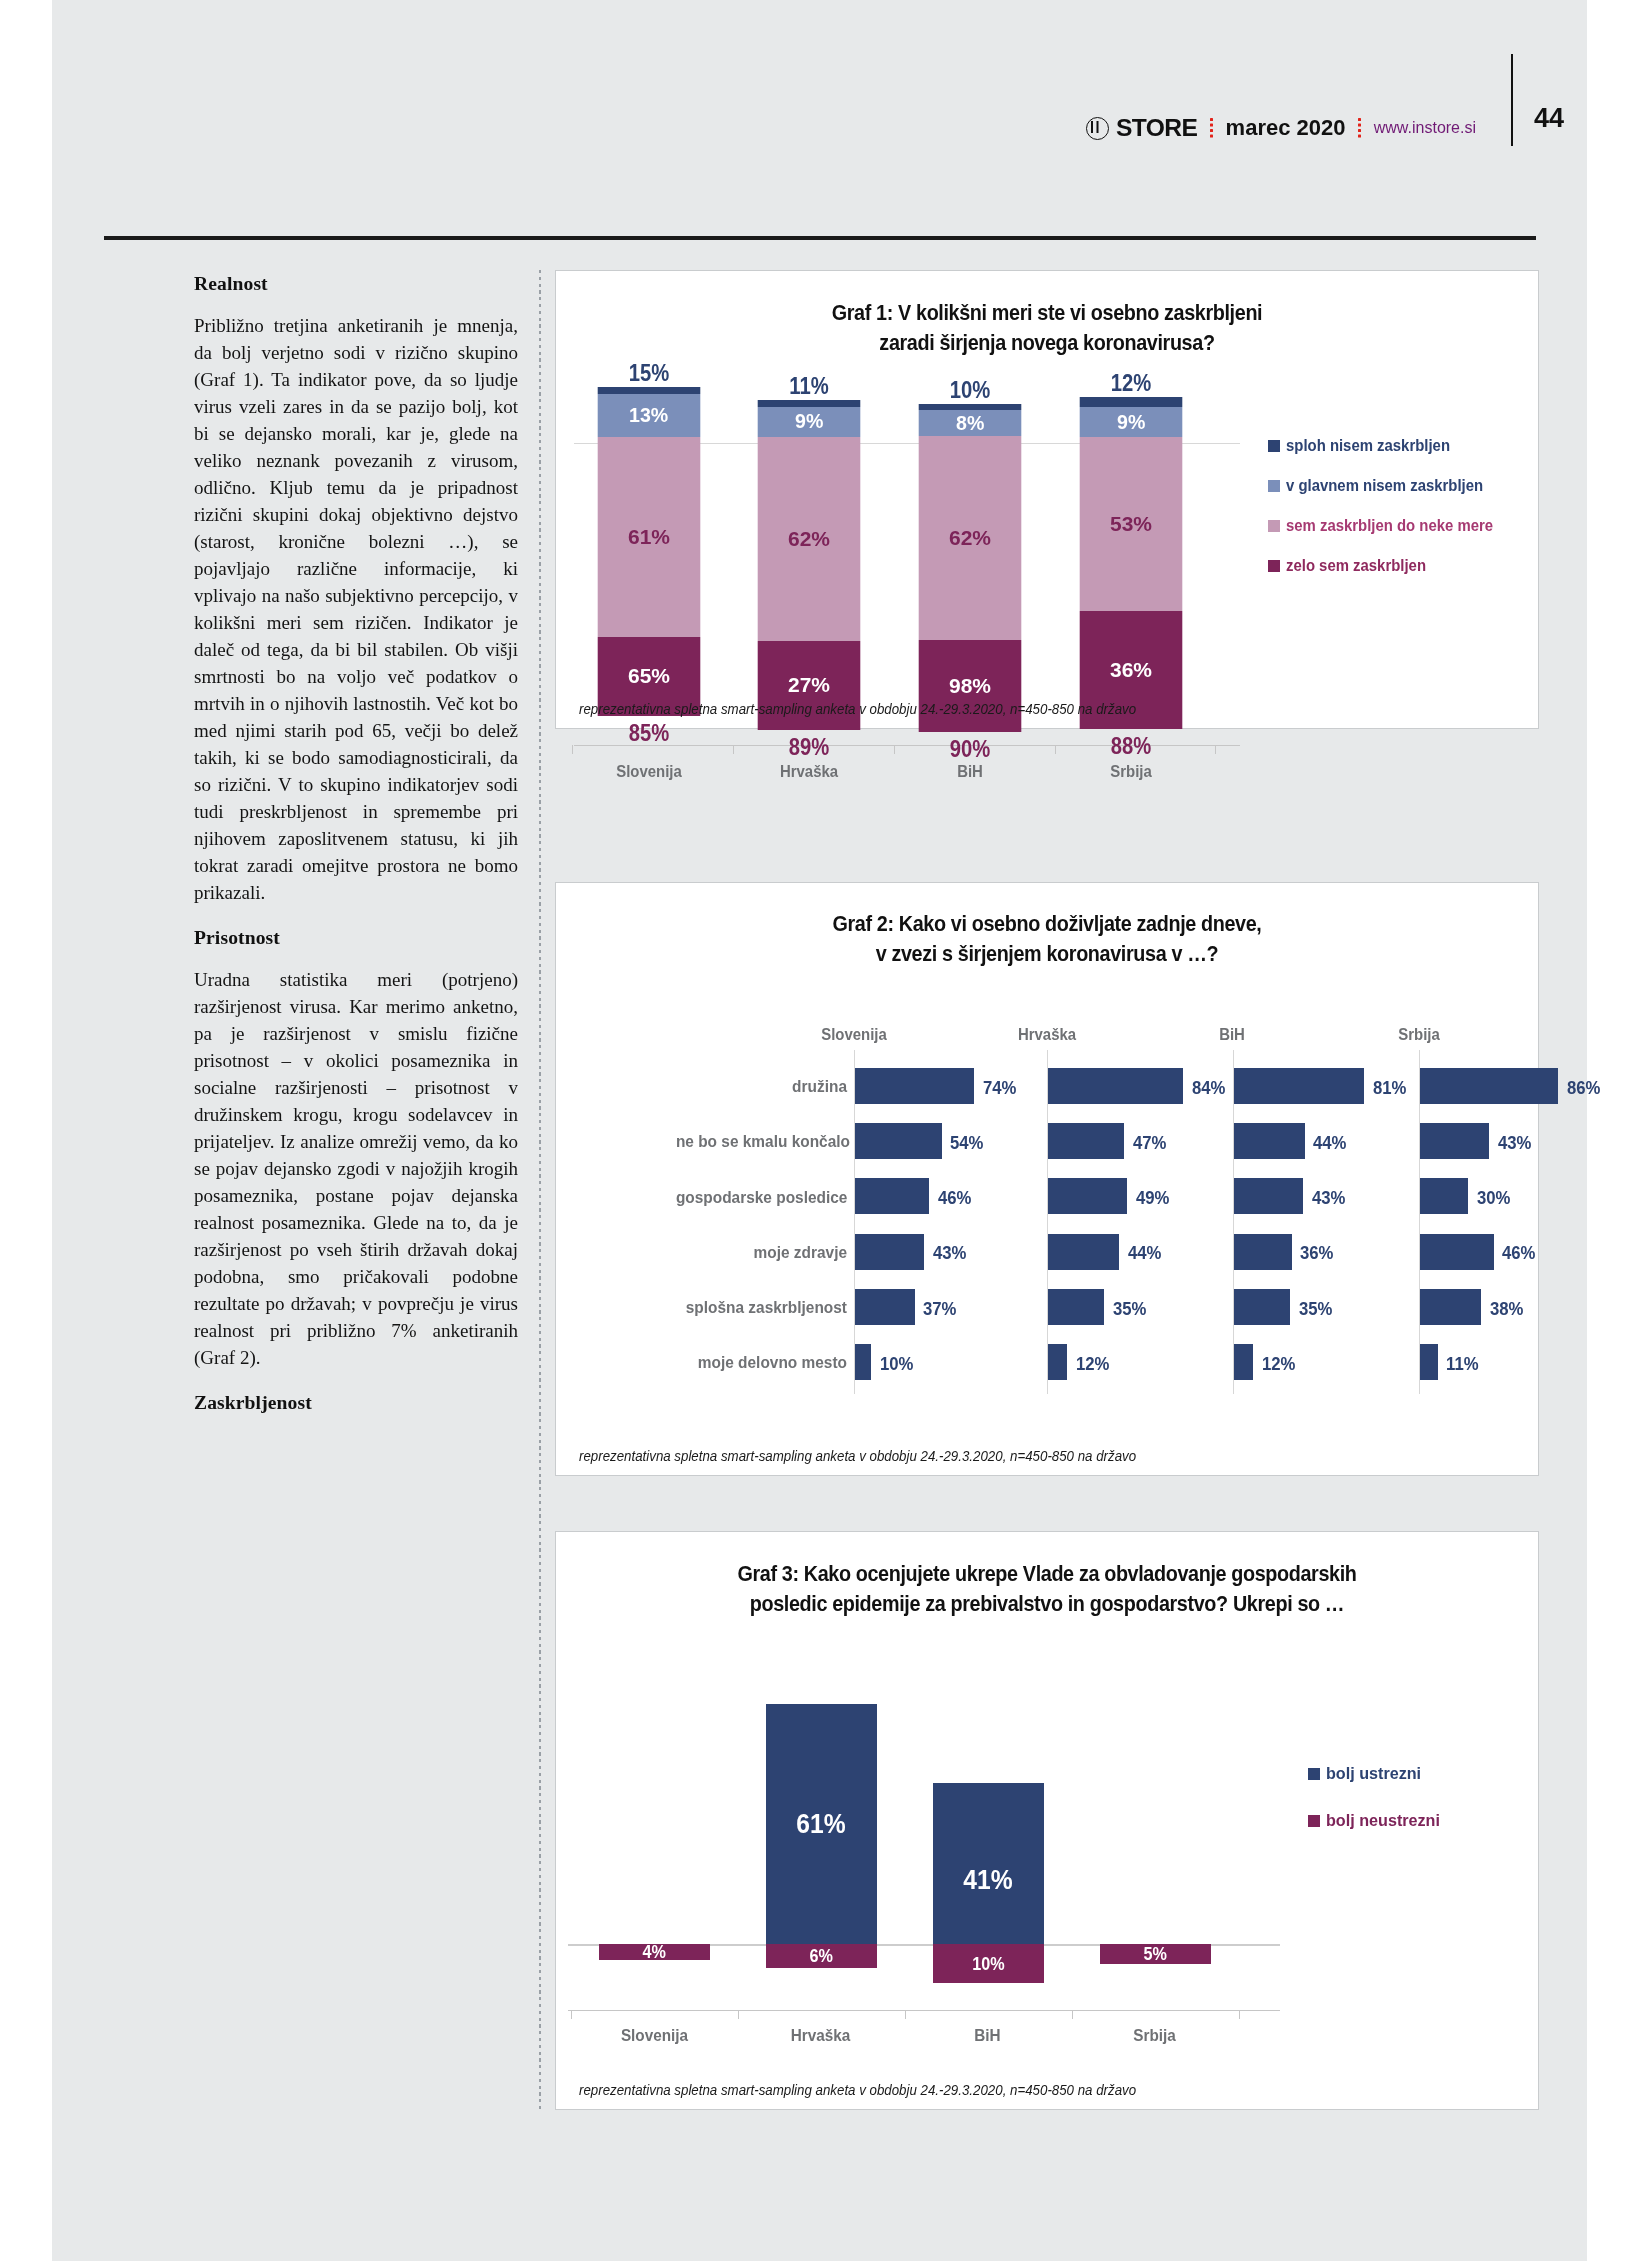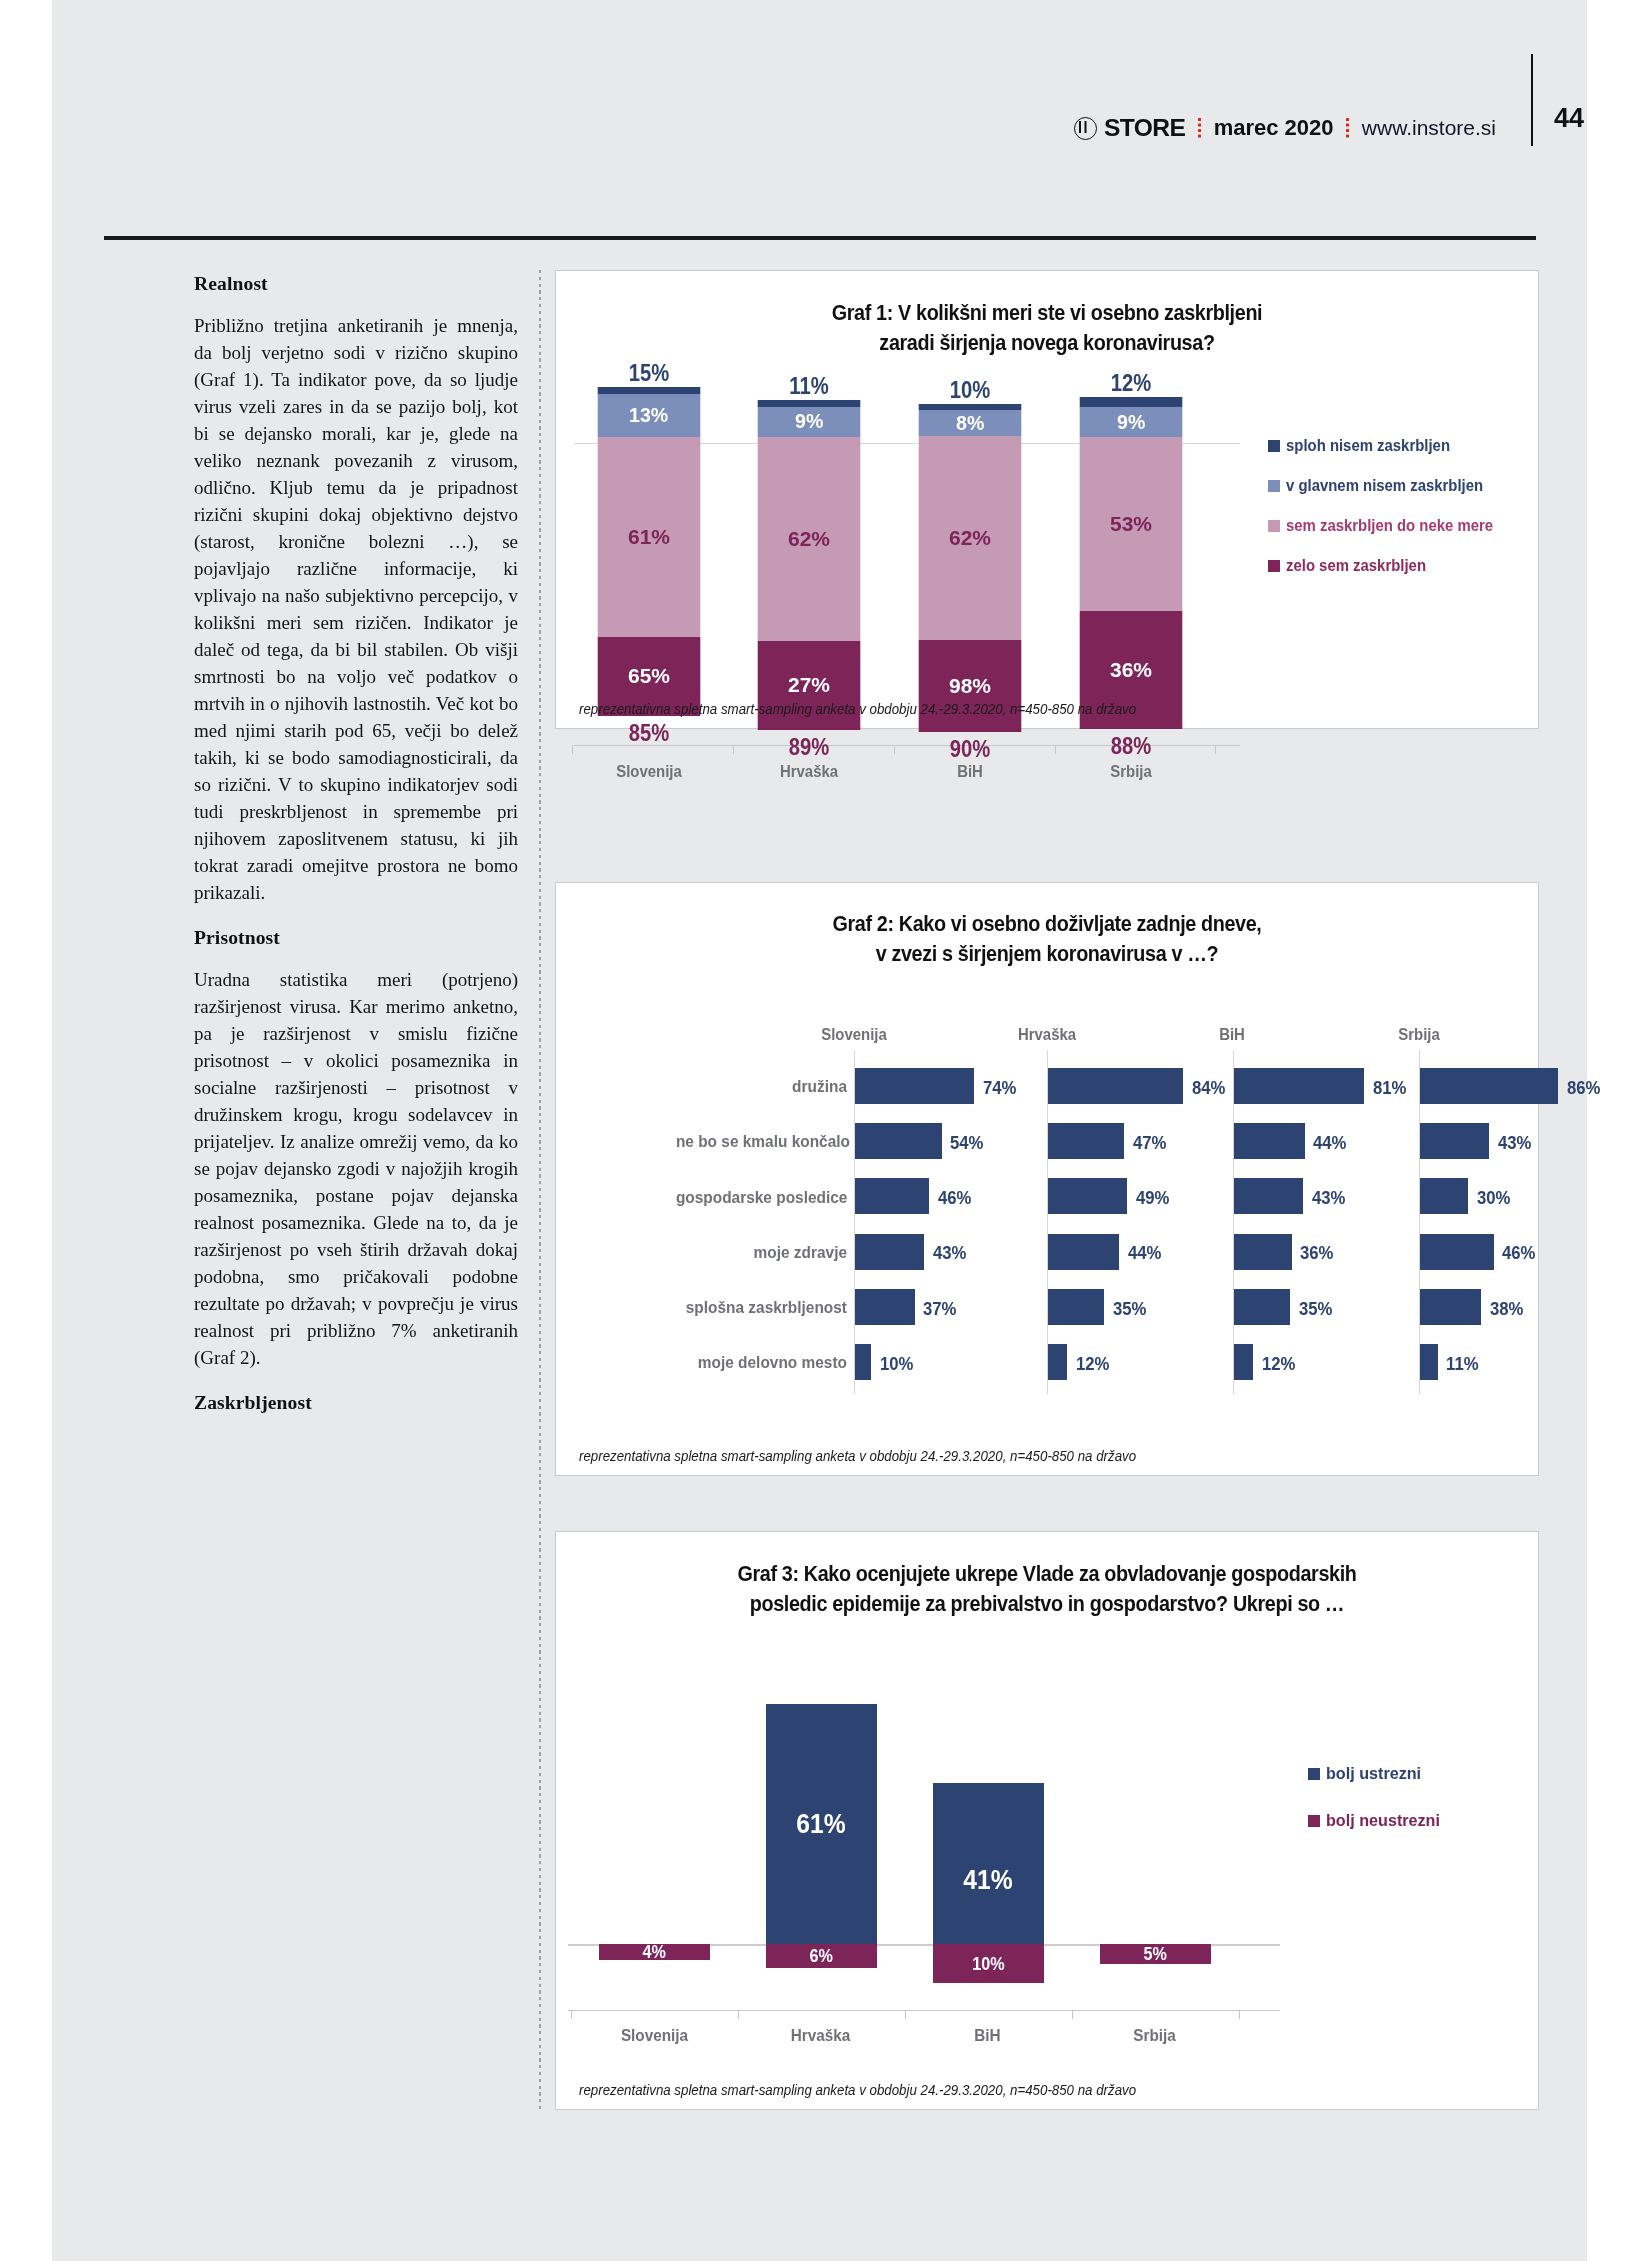--- a/index.html
+++ b/index.html
@@ -9,21 +9,21 @@
     font-family:"Liberation Serif",serif;
     -webkit-font-smoothing:antialiased;
   }
   .page{
     position:absolute;left:52px;top:0;
     width:1535px;height:2261px;
     background:#e7e9ea;
   }
   
   .masthead{
-    position:absolute;left:0;top:0;width:1535px;height:239px;padding-left:20px;
+    position:absolute;left:0;top:0;width:1535px;height:239px;
   }
   .mast-inner{
     position:absolute;right:111px;top:114px;
     display:flex;align-items:center;gap:0px;
     font-family:"Liberation Sans",sans-serif;
   }
   .mast-logo{
     display:flex;align-items:center;gap:7.4px;
     font-weight:bold;font-size:24.6px;color:#111;letter-spacing:-0.6px;
   }
@@ -38,21 +38,21 @@
   }
   .dotsep{
     display:inline-block;width:3.7px;height:23px;margin:0 12.3px;position:relative;
   }
   .dotsep::before{
     content:"";position:absolute;left:0;top:1.8px;width:3.1px;height:3.1px;
     background:#e2231a;border-radius:0.6px;
     box-shadow:0 5.5px 0 #e2231a,0 11px 0 #e2231a,0 16.6px 0 #e2231a;
   }
   .mast-date{font-size:22px;font-weight:bold;color:#111;}
-  .mast-url{font-size:21px;color:#0f172a;font-weight:normal;}
+  .mast-url{font-size:16px;color:#701a75;font-weight:normal;}
   .mast-rule{
     position:absolute;right:74px;top:54px;width:2.5px;height:92px;background:#111;
   }
   .mast-page{
     position:absolute;right:23px;top:103px;
     font-family:"Liberation Sans",sans-serif;
     font-size:27px;font-weight:bold;color:#111;
   }
   .black-rule{
     position:absolute;left:52px;top:236px;width:1432px;height:3.7px;background:#1b1b1b;

